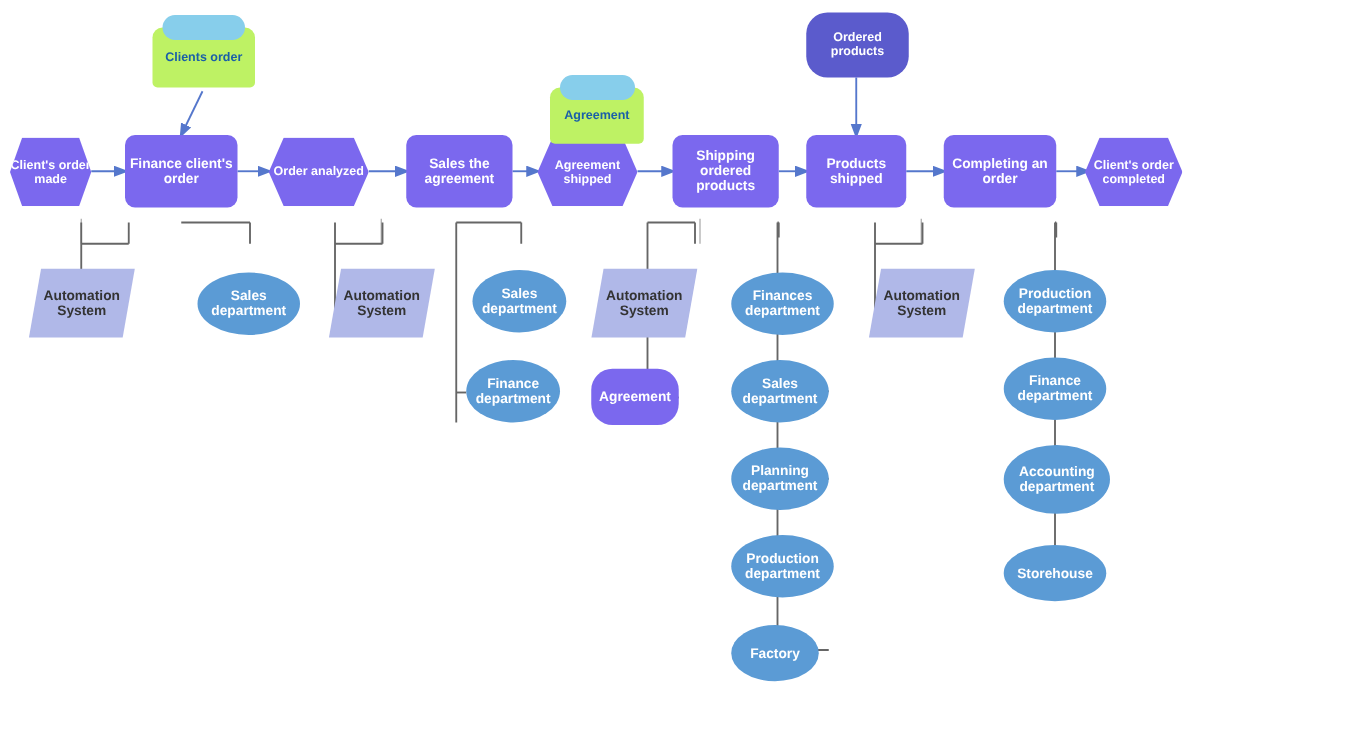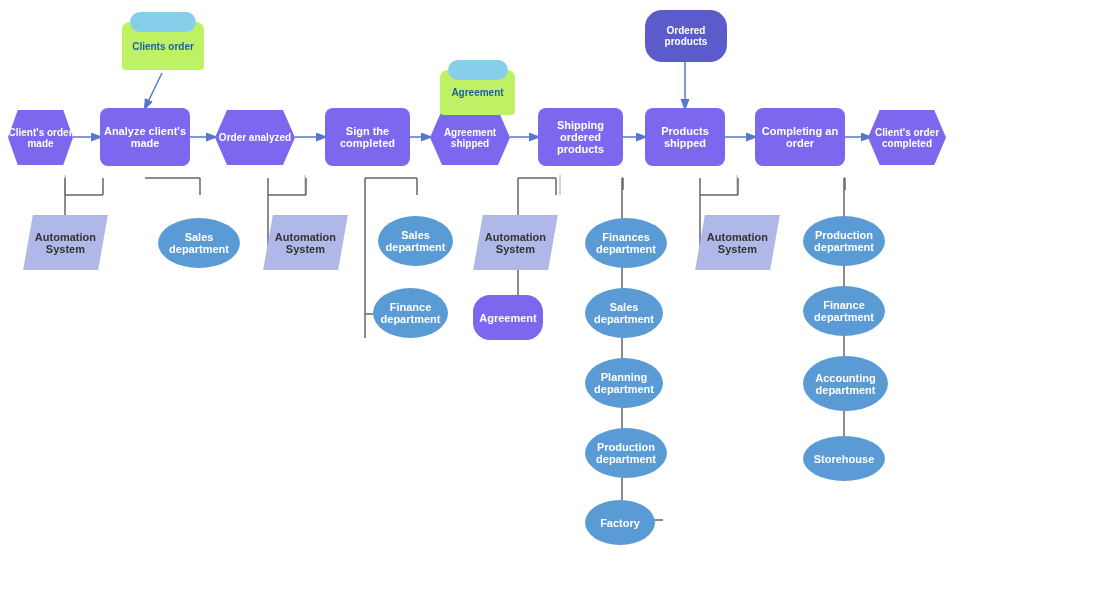--- a/index.html
+++ b/index.html
@@ -161,29 +161,29 @@
   <line x1="844" y1="313" x2="880" y2="313" stroke="#666" stroke-width="1.5"></line>
   <line x1="844" y1="383" x2="880" y2="383" stroke="#666" stroke-width="1.5"></line>
   <line x1="844" y1="460" x2="880" y2="460" stroke="#666" stroke-width="1.5"></line>
 </svg>
 
 <div class="node hex" style="left:8px;top:110px;width:65px;height:55px;font-size:10px;">
   <span>Client's order made</span>
 </div>
 
 <div class="node process" style="left:100px;top:108px;width:90px;height:58px;">
-  <span>Analyze client's made</span>
+  <span>Finance client's order</span>
 </div>
 
 <div class="node hex" style="left:215px;top:110px;width:80px;height:55px;font-size:10px;justify-content:center;">
   <span>Order analyzed</span>
 </div>
 
 <div class="node process" style="left:325px;top:108px;width:85px;height:58px;">
-  <span>Sign the completed</span>
+  <span>Sales the agreement</span>
 </div>
 
 <div class="node hex" style="left:430px;top:110px;width:80px;height:55px;font-size:10px;">
   <span>Agreement shipped</span>
 </div>
 
 <div class="node process" style="left:538px;top:108px;width:85px;height:58px;">
   <span>Shipping ordered products</span>
 </div>
 

